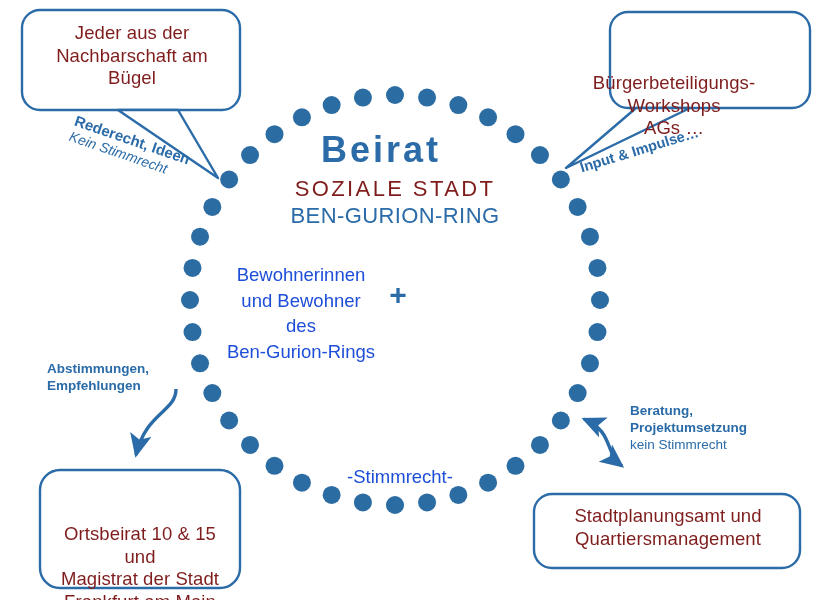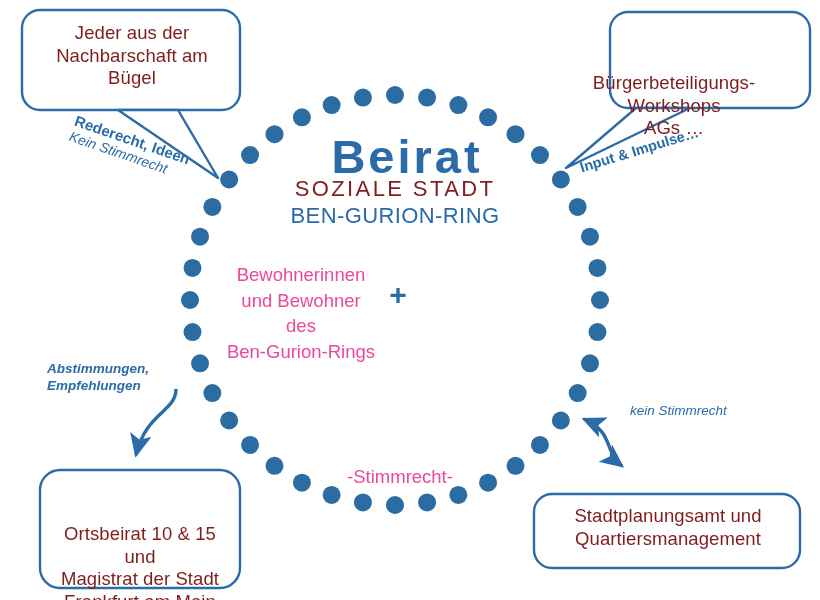--- a/index.html
+++ b/index.html
@@ -21,21 +21,21 @@
   svg.layer {
     position: absolute;
     left: 0;
     top: 0;
     width: 820px;
     height: 600px;
     overflow: visible;
   }
   .txt {
     position: absolute;
-    color: #ec4899;
+    color: #1d4ed8;
     line-height: 1.22;
     text-align: center;
     white-space: pre-line;
   }
 
   
   .box-text {
     font-size: 18.5px;
     color: #7f1d1d;
     letter-spacing: .1px;
@@ -45,22 +45,22 @@
   #tl-text { left: 30px; top: 22px; width: 204px; }
   
   #tr-text { left: 578px; top: 24px; width: 192px; margin-top: 48px; }
   
   #bl-text { left: 44px; top: 478px; width: 192px; margin-top: 45px; }
   
   #br-text { left: 540px; top: 505px; width: 256px; }
 
   
   #title-main {
-    left: 257px; top: 128px; width: 300px;
-    font-size: 47px;
+    left: 231px; top: 128px; width: 300px;
+    font-size: 36px;
     font-weight: bold;
     letter-spacing: 3px;
     color: #2a6ba8;
   }
   #title-sub1 {
     left: 245px; top: 176px; width: 300px;
     font-size: 22px;
     letter-spacing: 2.4px;
     color: #7f1d1d;
   }
@@ -94,21 +94,20 @@
     font-size: 18.5px;
     margin-top: 36px;
   }
 
   
   .anno {
     position: absolute;
     color: #2a6ba8;
     font-size: 13.5px;
     line-height: 1.25;
-    font-style: italic;
   }
   #anno-left  { left: 47px;  top: 361px; width: 160px; text-align: left; font-weight: bold; }
   #anno-right { left: 630px; top: 403px; width: 180px; text-align: left; }
   #anno-right .reg { font-weight: normal; font-size: 13.5px; }
 
   
   #anno-tl {
     position: absolute;
     left: 78px; top: 112px; width: 150px;
     color: #2a6ba8;
@@ -241,19 +240,21 @@
 
   <div class="anno" id="anno-left" style="white-space: pre-line;">Abstimmungen,
 Empfehlungen</div>
 
   <div class="txt box-text" id="bl-text">Ortsbeirat 10 &amp; 15
 und
 Magistrat der Stadt
 Frankfurt am Main</div>
 
   <div class="anno" id="anno-right">
+    <span style="font-weight:bold; white-space:pre-line;">Beratung,
+Projektumsetzung</span>
     <span class="reg" style="display:block;">kein Stimmrecht</span>
   </div>
 
   <div class="txt box-text" id="br-text">Stadtplanungsamt und
 Quartiersmanagement</div>
 
 </div>
 
 </body></html>

